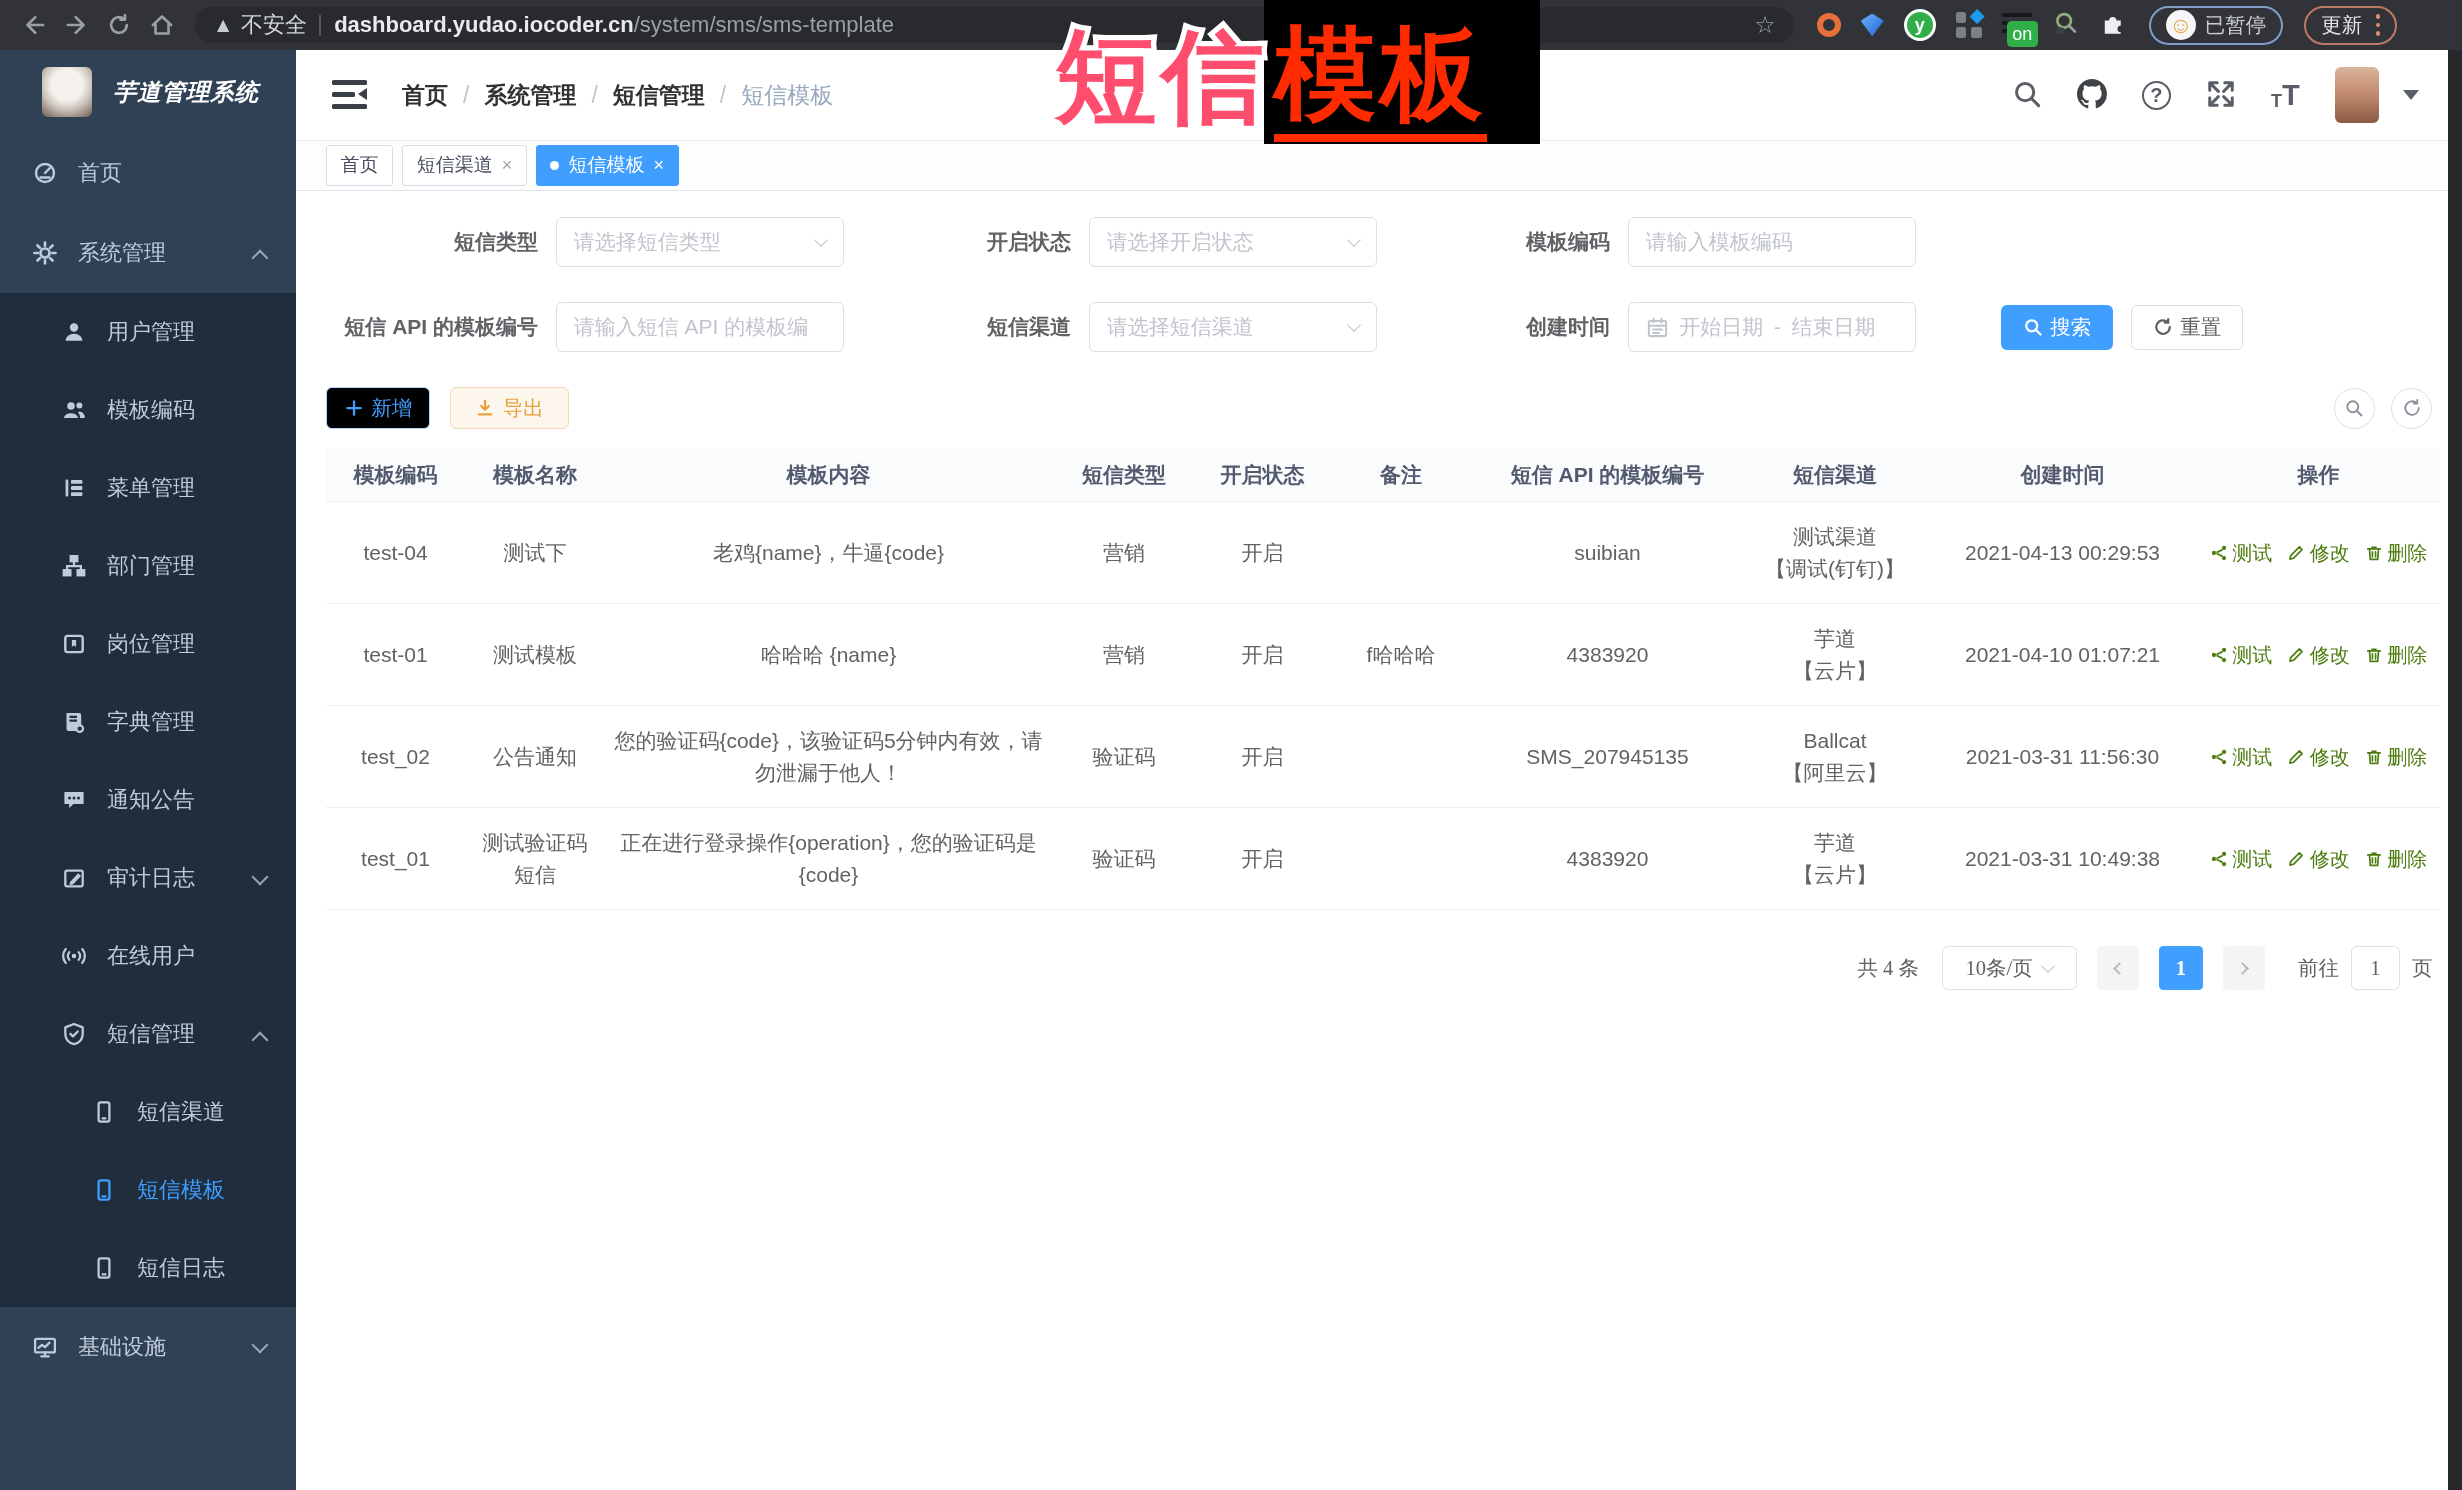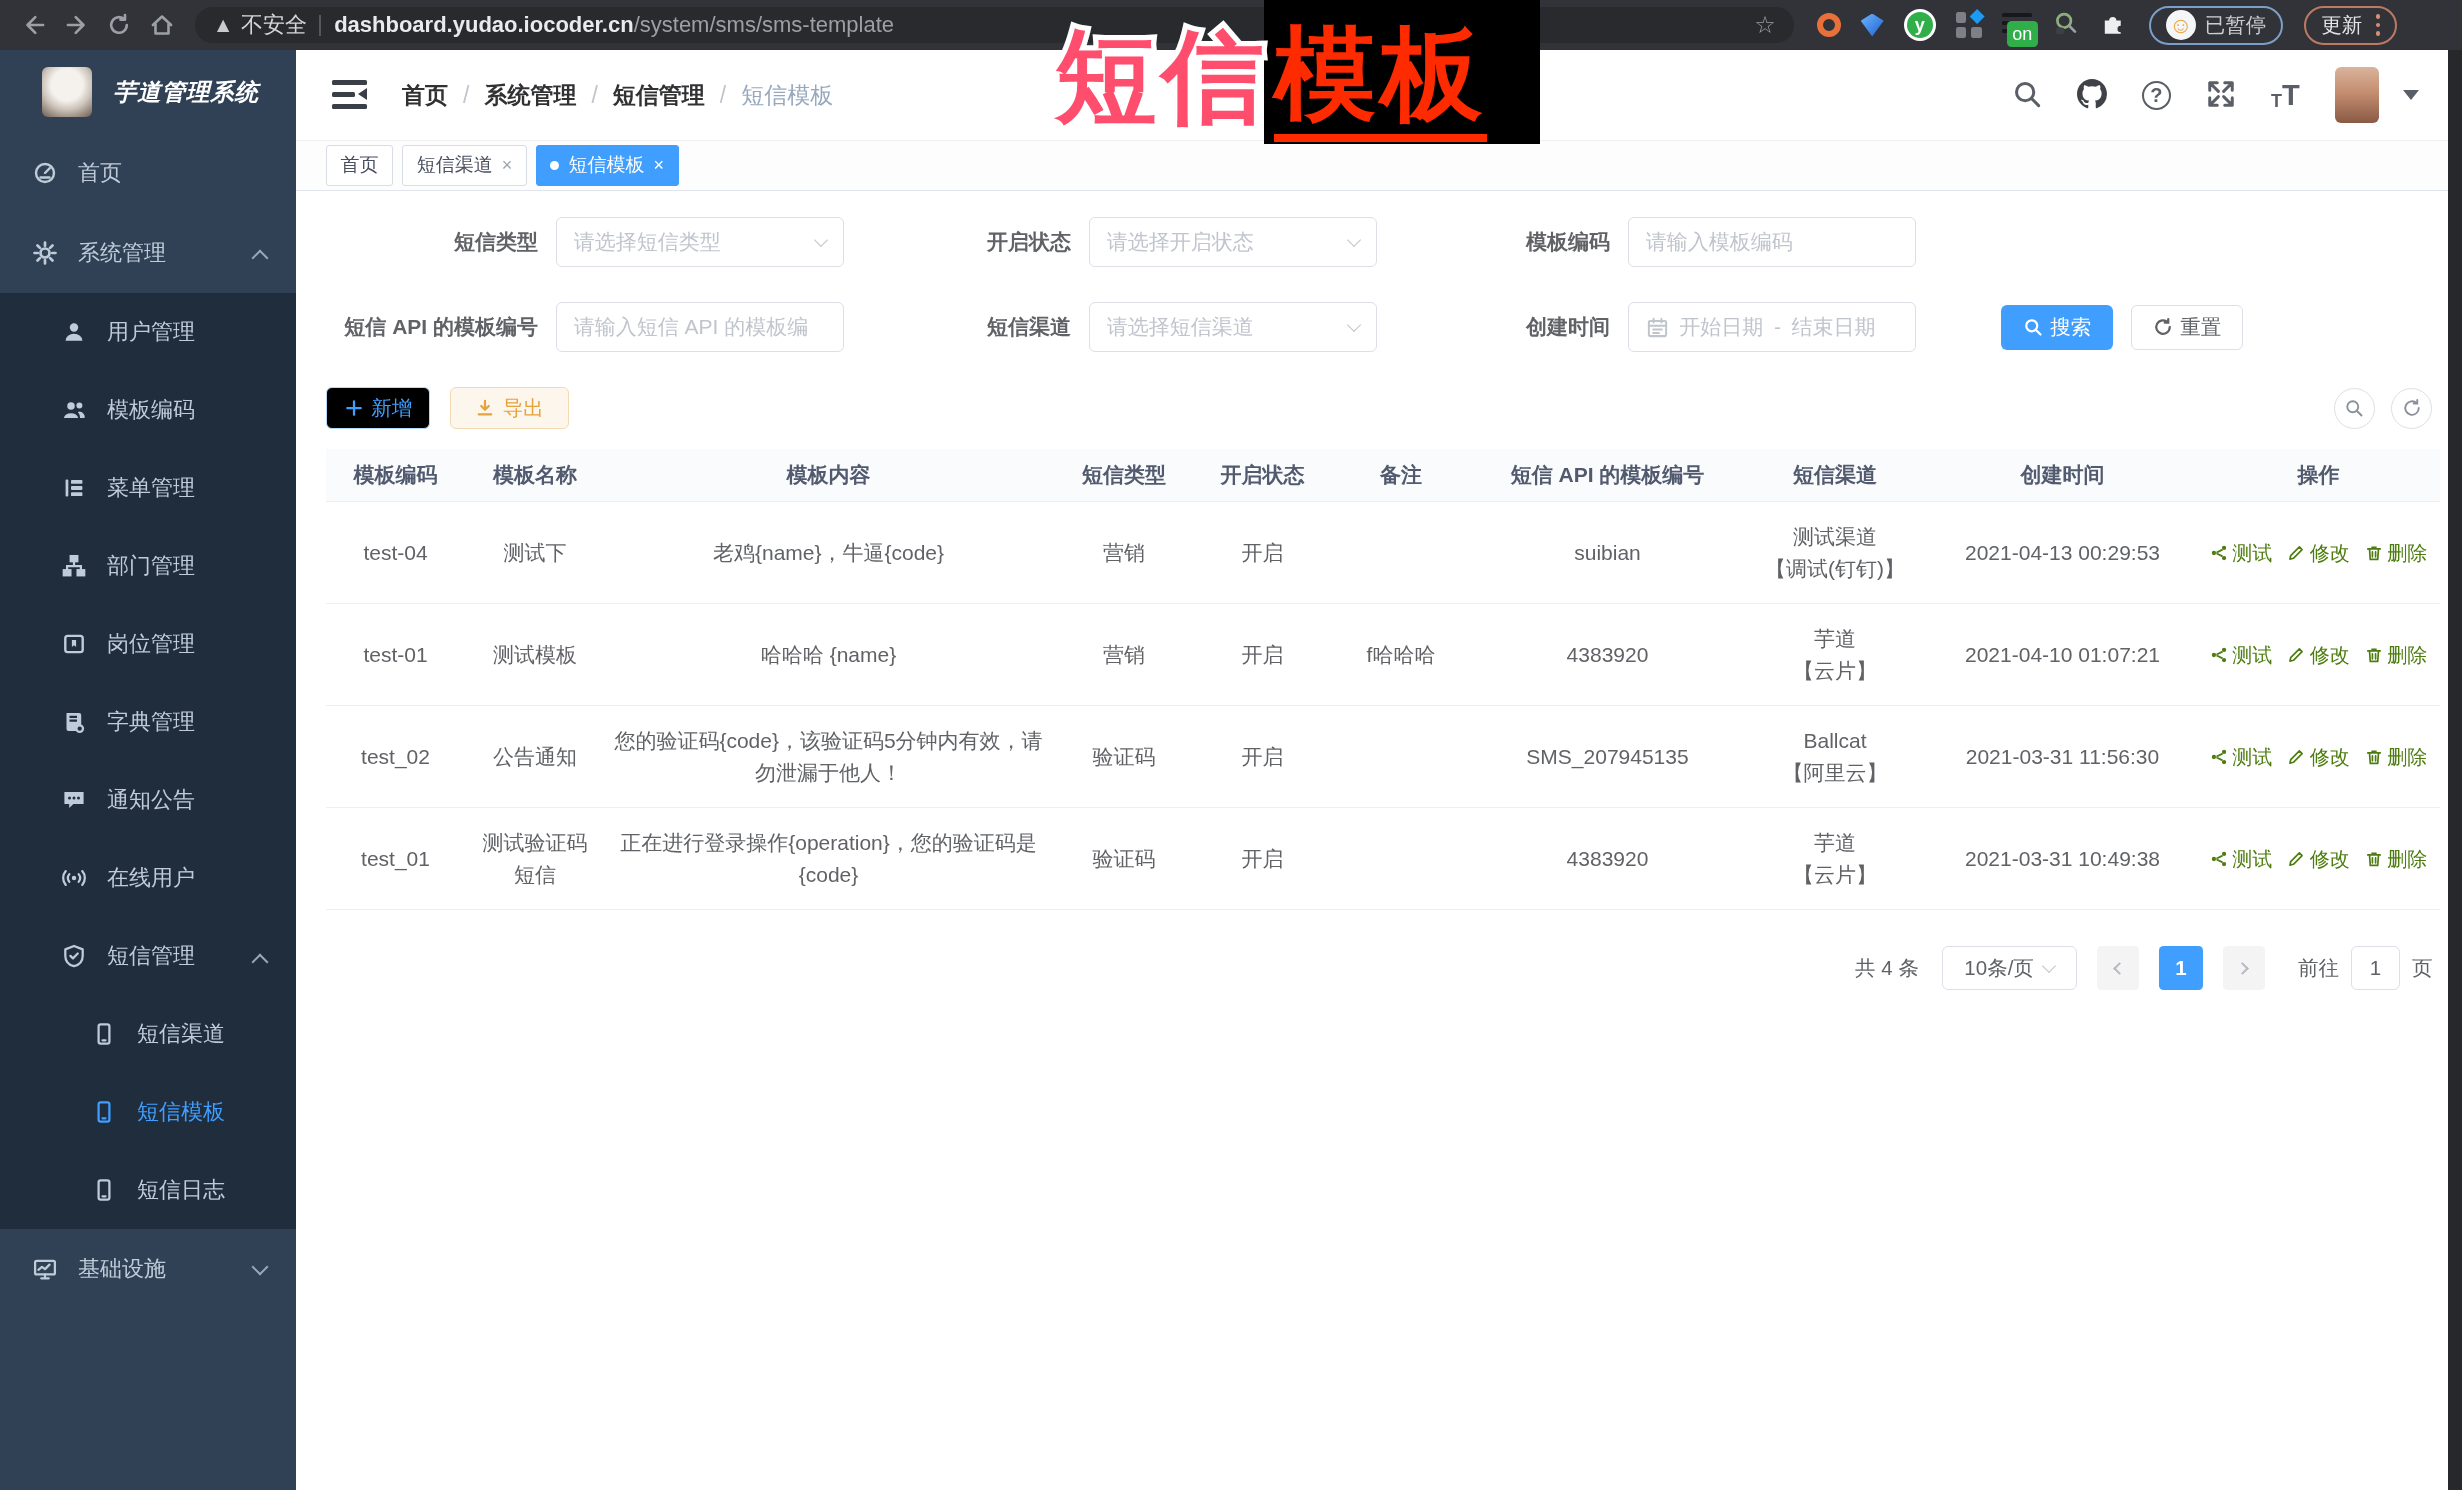--- a/index.html
+++ b/index.html
@@ -123,21 +123,21 @@
   .trow { display:flex; align-items:center; border-bottom:0.8px solid #ebeef5; min-height:102px; }
   .trow.head { min-height:53px; background:#fafbfc; color:#515a6e; font-weight:700; border-bottom:0.8px solid #ebeef5; }
   .tc { padding:7.6px 9px; text-align:center; display:flex; flex-direction:column; align-items:center; justify-content:center; line-height:1.5; word-break:break-word; }
   .c0{width:139px} .c1{width:140px} .c2{width:447px} .c3{width:144px} .c4{width:133px} .c5{width:144px} .c6{width:269px} .c7{width:186px} .c8{width:269px} .c9{flex:1}
   .trow.head .tc { flex-direction:row; }
   .acts { display:flex; flex-direction:row !important; gap:15px; justify-content:center; }
   .alink { color:#4d7c0f; font-size:20px; display:inline-flex; align-items:center; gap:4.5px; cursor:pointer; white-space:nowrap; }
   .alink svg { width:18px; height:18px; }
 
   
-  .pager { display:flex; align-items:center; justify-content:flex-end; margin-top:36px; font-size:20.5px; color:#606266; padding-right:7.6px; }
+  .pager { display:flex; align-items:center; justify-content:flex-end; margin-top:36px; font-size:20.5px; color:#606266; padding-right:7.6px;font-family:Liberation Serif, serif; }
   .pg-total { margin-right:23px; font-weight:400; }
   .pg-size { width:135px; height:44px; border:0.8px solid #dcdfe6; border-radius:6px; display:flex; align-items:center; justify-content:center; gap:10.6px; color:#606266; }
   .pg-arrow { width:42px; height:44px; background:#f4f4f5; border-radius:4.5px; display:flex; align-items:center; justify-content:center; margin-left:20px; color:#a8abb2; }
   .pg-arrow .ch { width:9px; height:9px; border-right:2.3px solid #b6b9c0; border-bottom:2.3px solid #b6b9c0; }
   .pg-arrow .ch.left { transform:rotate(135deg); margin-left:3px; }
   .pg-arrow .ch.right { transform:rotate(-45deg); margin-right:3px; }
   .pg-page { width:44px; height:44px; background:#409eff; color:#fff; border-radius:4.5px; display:flex; align-items:center; justify-content:center; margin-left:20px; font-weight:600; }
   .pg-goto { margin-left:33px; }
   .pg-input { width:49px; height:44px; border:0.8px solid #dcdfe6; border-radius:6px; display:flex; align-items:center; justify-content:center; margin:0 12px; color:#606266; }
 
@@ -319,20 +319,30 @@
                 <path d="M1.6 2.6 h12.8 v8 h-6.8 l-2.8 2.8 v-2.8 H1.6 z"></path>
                 <circle cx="5" cy="6.6" r="1" fill="#1f2d3d"></circle>
                 <circle cx="8" cy="6.6" r="1" fill="#1f2d3d"></circle>
                 <circle cx="11" cy="6.6" r="1" fill="#1f2d3d"></circle>
               </svg>
             </span>
           <span class="lbl">通知公告</span>
         </div>
         <div class="mi l2">
           <span class="ico">
+              <svg viewBox="0 0 16 16" fill="none" stroke="currentColor" stroke-width="1.5">
+                <rect x="2.2" y="3" width="11.6" height="10.6" rx="1.2"></rect>
+                <path d="M5.4 10.6 l5.4-5.8 1.9 1.8 -5.4 5.7 -2.3 .4 z" fill="currentColor" stroke="none"></path>
+              </svg>
+            </span>
+          <span class="lbl">审计日志</span>
+          <span class="chev down"></span>
+        </div>
+        <div class="mi l2">
+          <span class="ico">
               <svg viewBox="0 0 16 16" fill="none" stroke="currentColor" stroke-width="1.5" stroke-linecap="round">
                 <circle cx="8" cy="8" r="1.5" fill="currentColor" stroke="none"></circle>
                 <path d="M4.9 5.4 a4.2 4.2 0 0 0 0 5.2 M11.1 5.4 a4.2 4.2 0 0 1 0 5.2 M2.5 3.4 a7 7 0 0 0 0 9.2 M13.5 3.4 a7 7 0 0 1 0 9.2"></path>
               </svg>
             </span>
           <span class="lbl">在线用户</span>
         </div>
         <div class="mi l2">
           <span class="ico">
               <svg viewBox="0 0 16 16" fill="none" stroke="currentColor" stroke-width="1.5" stroke-linecap="round" stroke-linejoin="round">

